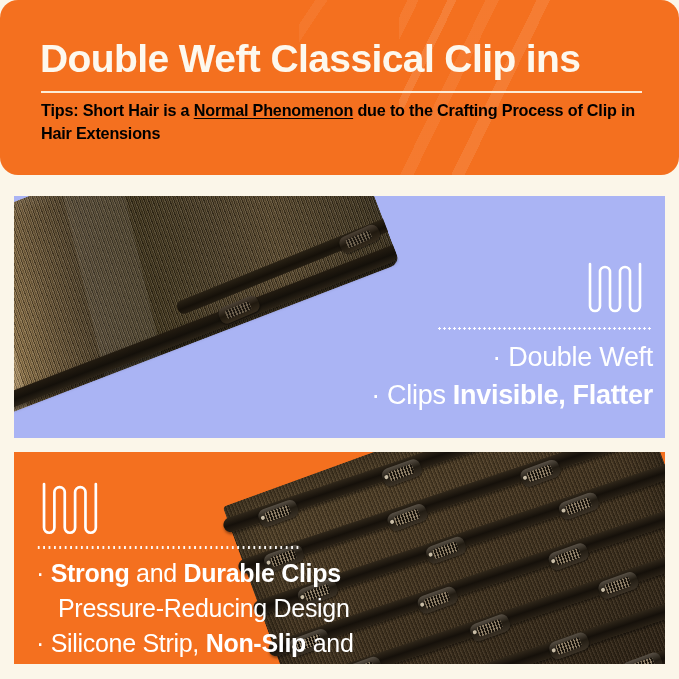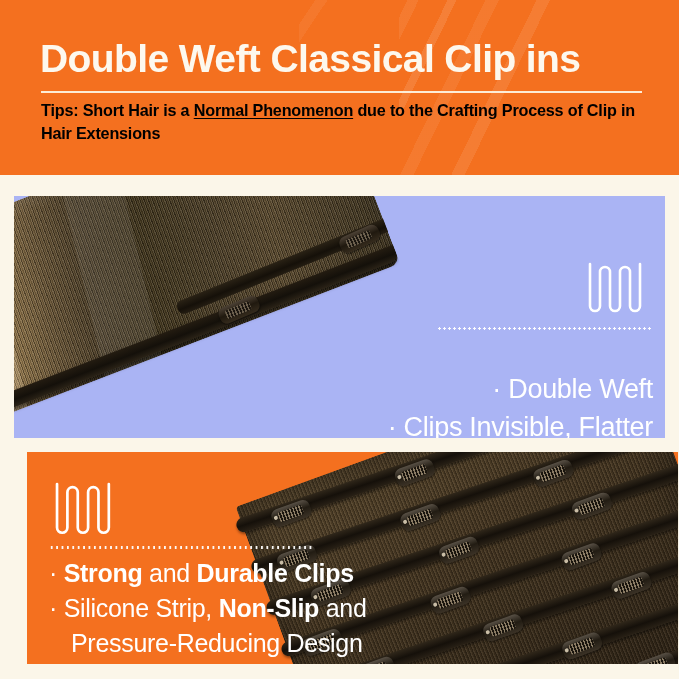--- a/index.html
+++ b/index.html
@@ -24,20 +24,21 @@
 
   
   .header {
     position: absolute;
     left: 0;
     top: 0;
     width: 679px;
     height: 175px;
     background: #f4701f;
     overflow: hidden;
+    border-radius: 18px;
   }
   .header-rays {
     position: absolute;
     right: -40px;
     top: -60px;
     width: 320px;
     height: 300px;
     background:
       linear-gradient(116deg, rgba(255,255,255,0.00) 0 6px, rgba(255,255,255,0.10) 6px 14px, rgba(255,255,255,0.00) 14px 34px,
                                rgba(255,255,255,0.075) 34px 44px, rgba(255,255,255,0.00) 44px 70px,
@@ -204,40 +205,38 @@
     top: 142px;
     width: 430px;
     text-align: right;
     color: #ffffff;
   }
   .blue-line1 {
     font-size: 27px;
     line-height: 38px;
     font-weight: normal;
     letter-spacing: -0.3px;
-    margin-top: 32px;
   }
   .blue-line2 {
     font-size: 27px;
     line-height: 38px;
     font-weight: normal;
     letter-spacing: -0.3px;
   }
-  .blue-line2 b { font-weight: normal; }
+  .blue-line2 b { font-weight: bold; }
 
   
   .panel-orange {
     position: absolute;
     left: 14px;
     top: 452px;
     width: 651px;
     height: 212px;
     background: #f4701f;
     overflow: hidden;
-    margin-left: 13px;
   }
   .clips-photo {
     position: absolute;
     right: -26px;
     top: -58px;
     width: 430px;
     height: 330px;
     transform: rotate(-20deg);
     transform-origin: 70% 50%;
   }
@@ -407,20 +406,20 @@
         <path d="M5 2 V44 a5 5 0 0 0 10 0 V10 a5 5 0 0 1 10 0 V44 a5 5 0 0 0 10 0 V10 a5 5 0 0 1 10 0 V44 a5 5 0 0 0 10 0 V2" stroke="#ffffff" stroke-width="2.6" stroke-linecap="round" fill="none"></path>
       </svg>
     </div>
 
     <div class="orange-dots"></div>
 
     <div class="orange-lines">
       <div class="o-line">
         <span class="bullet">· </span><b>Strong</b><span> and </span><b>Durable Clips</b>
       </div>
+      <div class="o-line o-line-indent">Pressure-Reducing Design</div>
       <div class="o-line">
         <span>· Silicone Strip, </span><b>Non-Slip</b><span> and</span>
       </div>
-      <div class="o-line o-line-indent">Pressure-Reducing Design</div>
     </div>
   </div>
 
 </div>
 
 </body></html>

